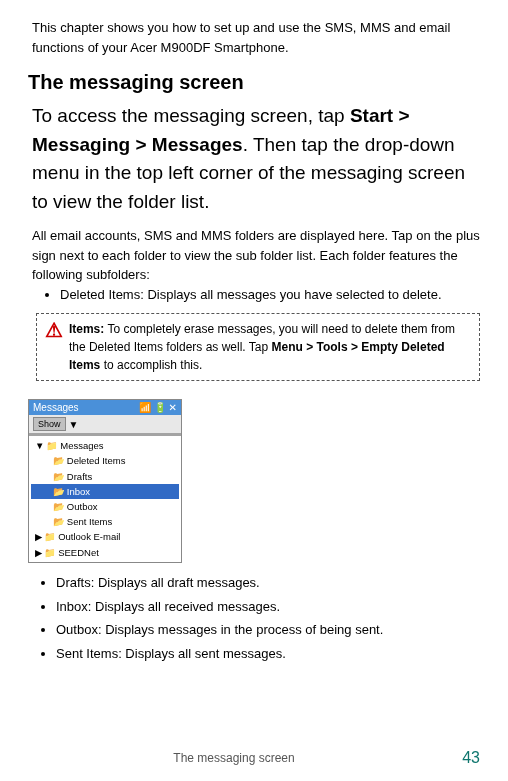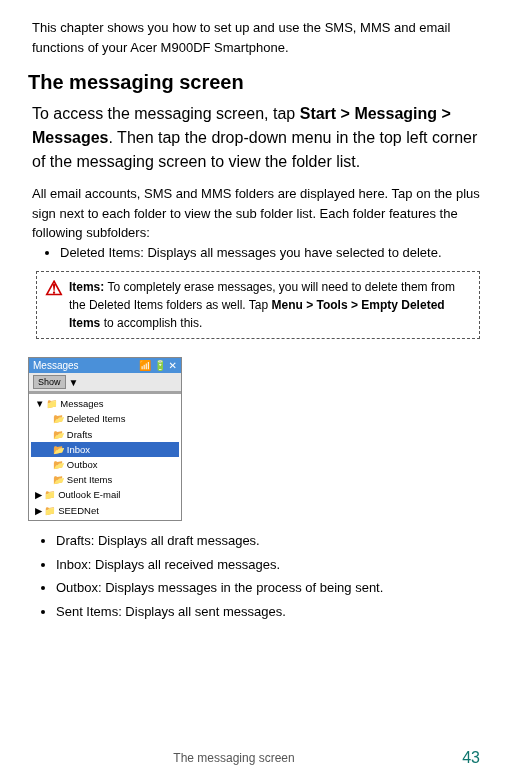--- a/index.html
+++ b/index.html
@@ -47,21 +47,21 @@
     }
 
     .section-desc {
       font-size: 13px;
       line-height: 1.5;
       margin-bottom: 8px;
       padding-left: 4px;
     }
 
     .section-desc2 {
-      font-size: 16px;
+      font-size: 19px;
       line-height: 1.5;
       margin-bottom: 10px;
       padding-left: 4px;
     }
 
     .section-desc2 b {
       font-weight: bold;
     }
 
     

